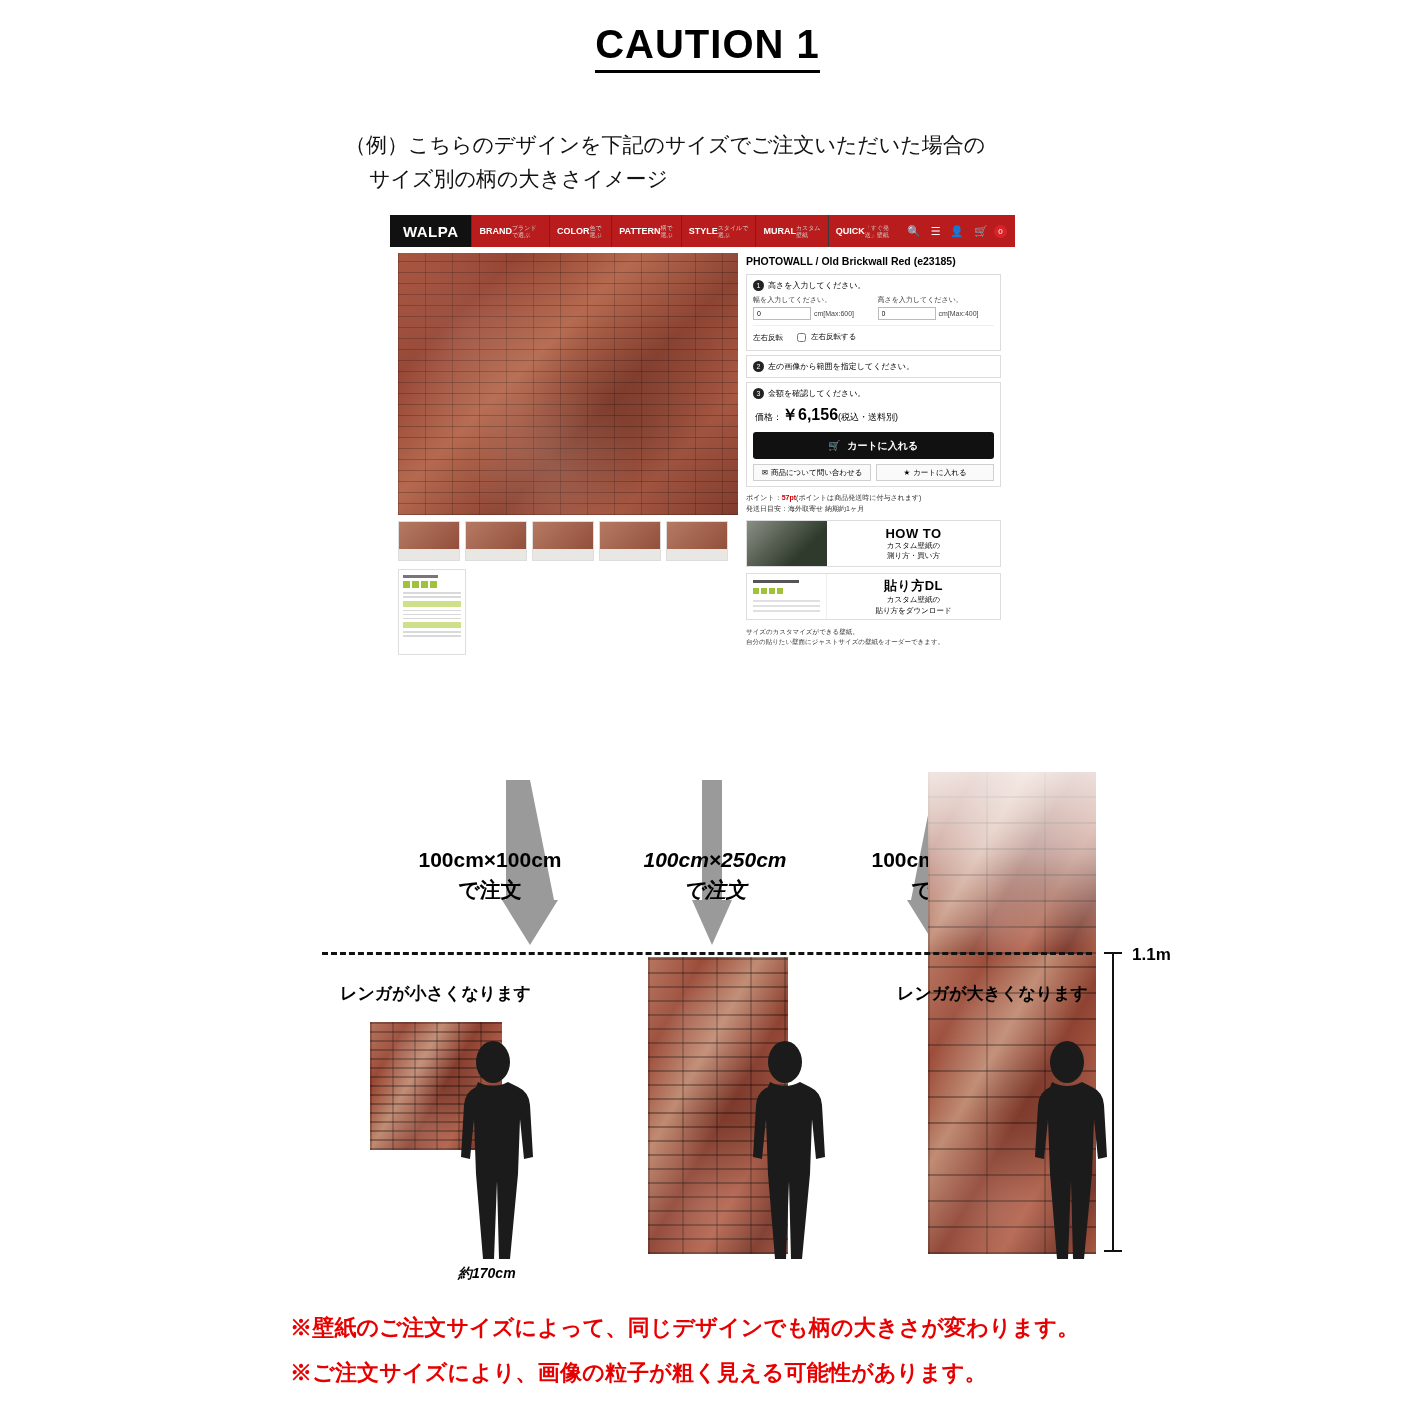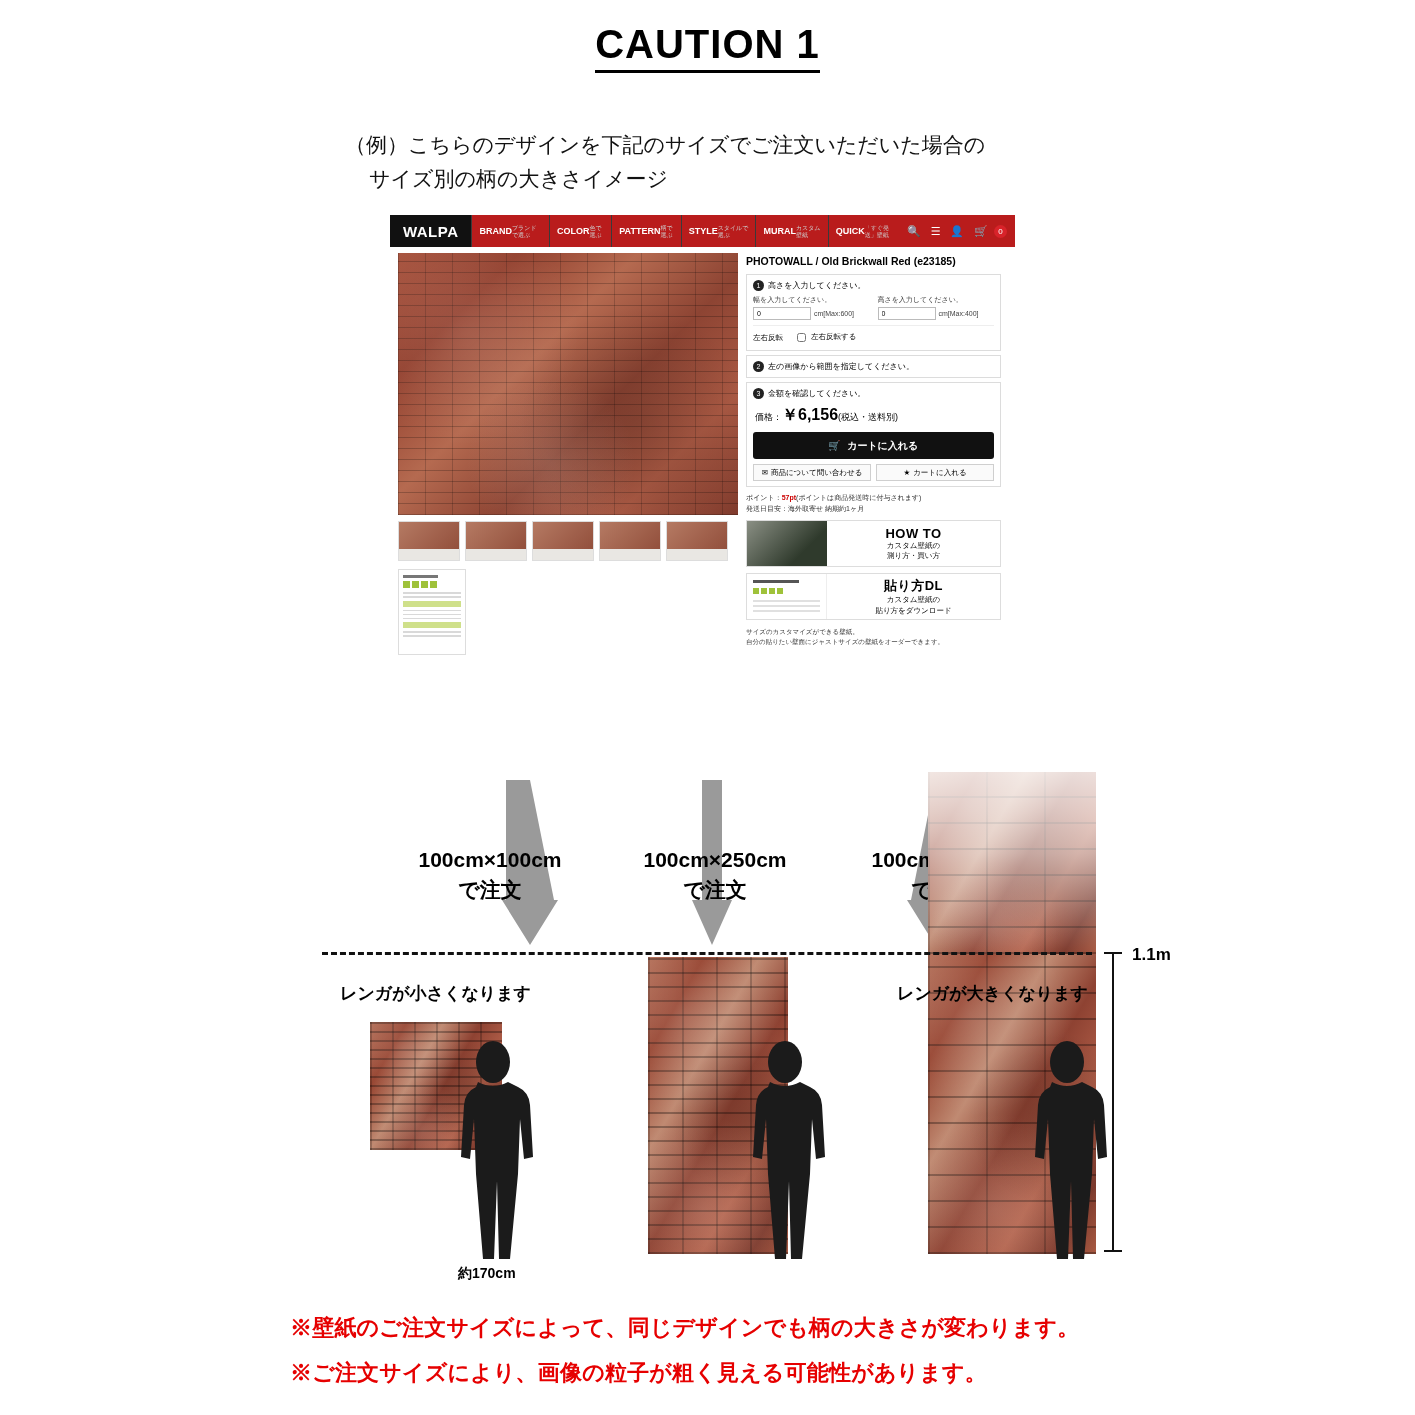--- a/index.html
+++ b/index.html
@@ -192,21 +192,21 @@
   }
 
   .capt {
     position:absolute; font-size:17px; font-weight:bold;
   }
 
   
   .person { position:absolute; }
   .person svg { display:block; }
 
-  .person-cap { position:absolute; font-size:14px; font-weight:bold; }
+  .person-cap { position:absolute; font-size:14px; font-weight:bold;font-style:italic; }
 
   
   .scalebar { position:absolute; left:1112px; top:952px; height:300px; width:2px; background:#111; }
   .scalebar::before, .scalebar::after {
     content:""; position:absolute; left:-8px; width:18px; height:2px; background:#111;
   }
   .scalebar::before { top:0; }
   .scalebar::after { bottom:0; }
   .scalelab { position:absolute; left:1132px; top:945px; font-size:17px; font-weight:bold; }
 
@@ -418,21 +418,21 @@
 <div class="arrow" style="left:905px; top:780px;">
   <svg width="60" height="165" viewBox="0 0 60 165">
     <polygon points="54,0 30,0 6,120 2,120 30,165 58,120 54,120" fill="#9a9a9a"></polygon>
   </svg>
 </div>
 
 <div class="sizelabel" style="left:380px; top:845px; width:220px;">
   <div>100cm×100cm</div>
   <div>で注文</div>
 </div>
-<div class="sizelabel" style="left:605px; top:845px; width:220px;">
+<div class="sizelabel" style="left:605px; top:845px; width:220px;font-style:italic;">
   <div>100cm×250cm</div>
   <div>で注文</div>
 </div>
 <div class="sizelabel" style="left:828px; top:845px; width:230px;">
   <div>100cm×400cm</div>
   <div>で注文</div>
 </div>
 
 <div class="brick faded" style="left:928px; top:772px; width:168px; height:182px; --rh:26px; --rw:58px;"></div>
 

